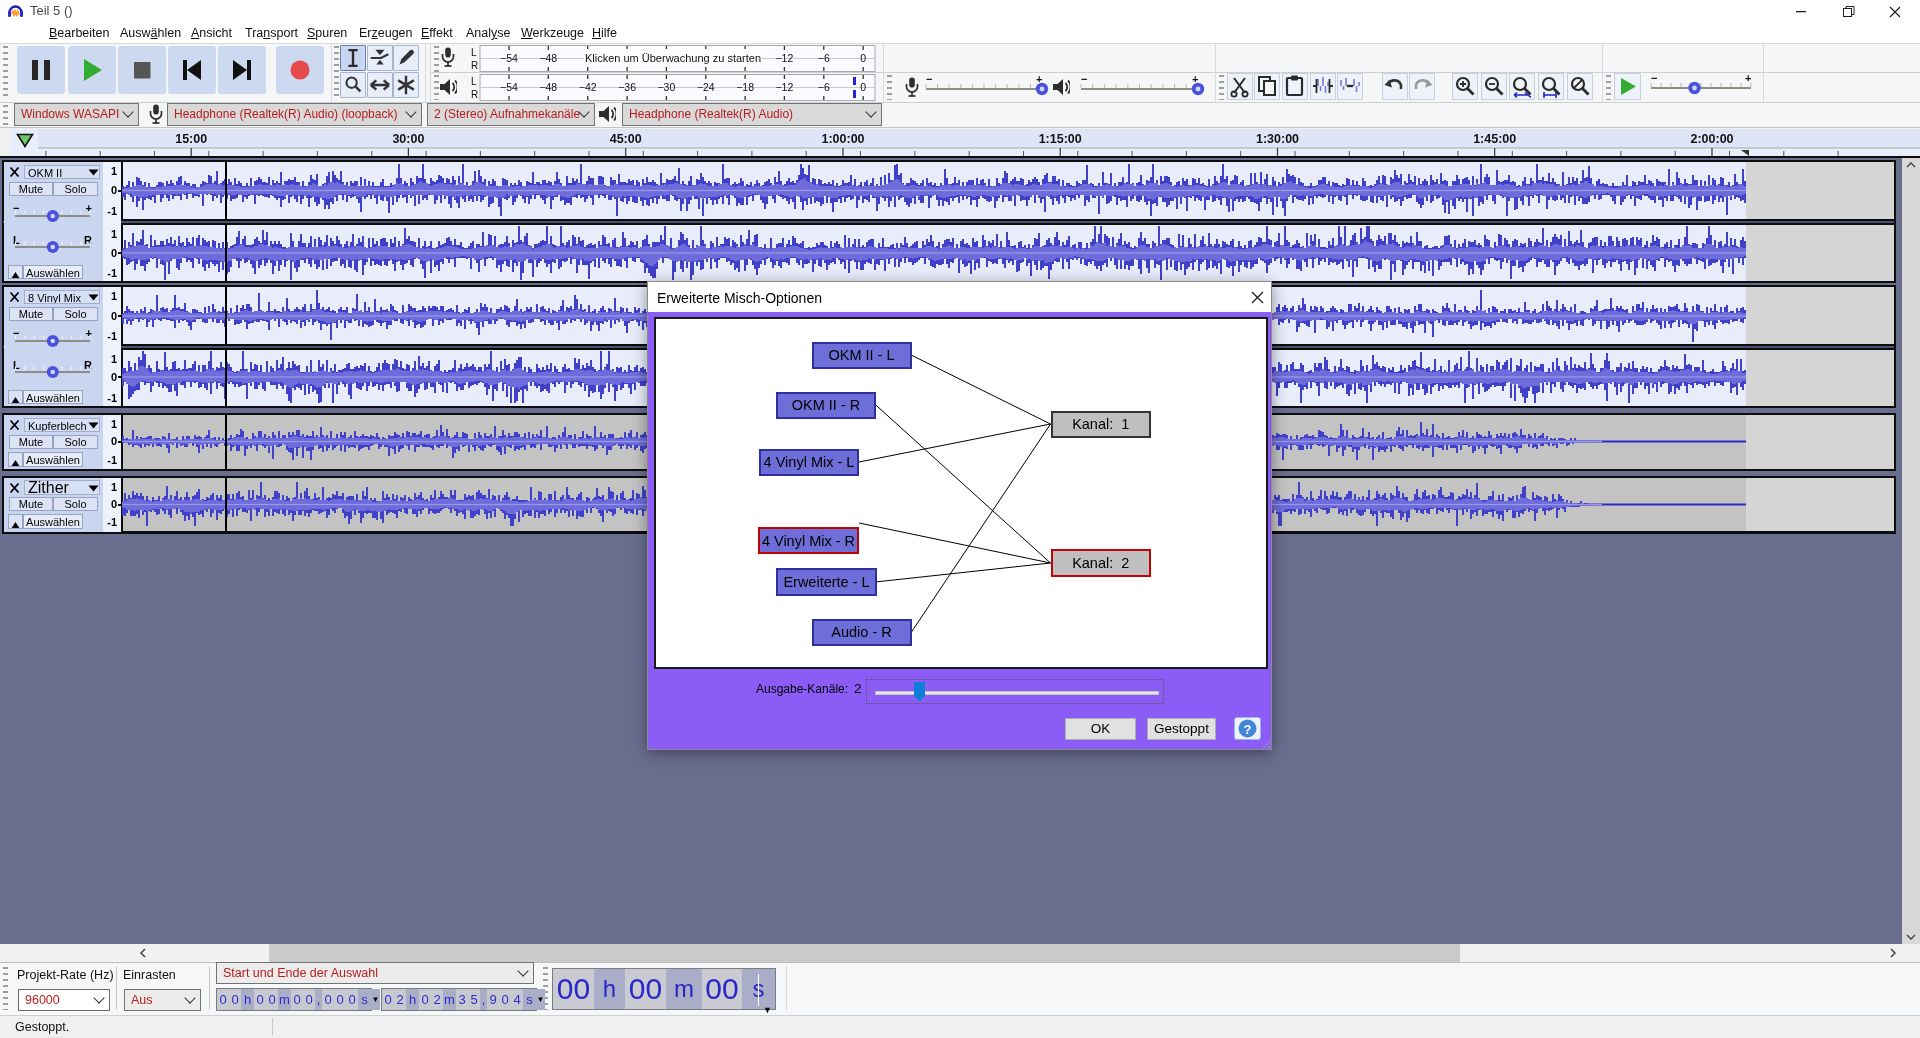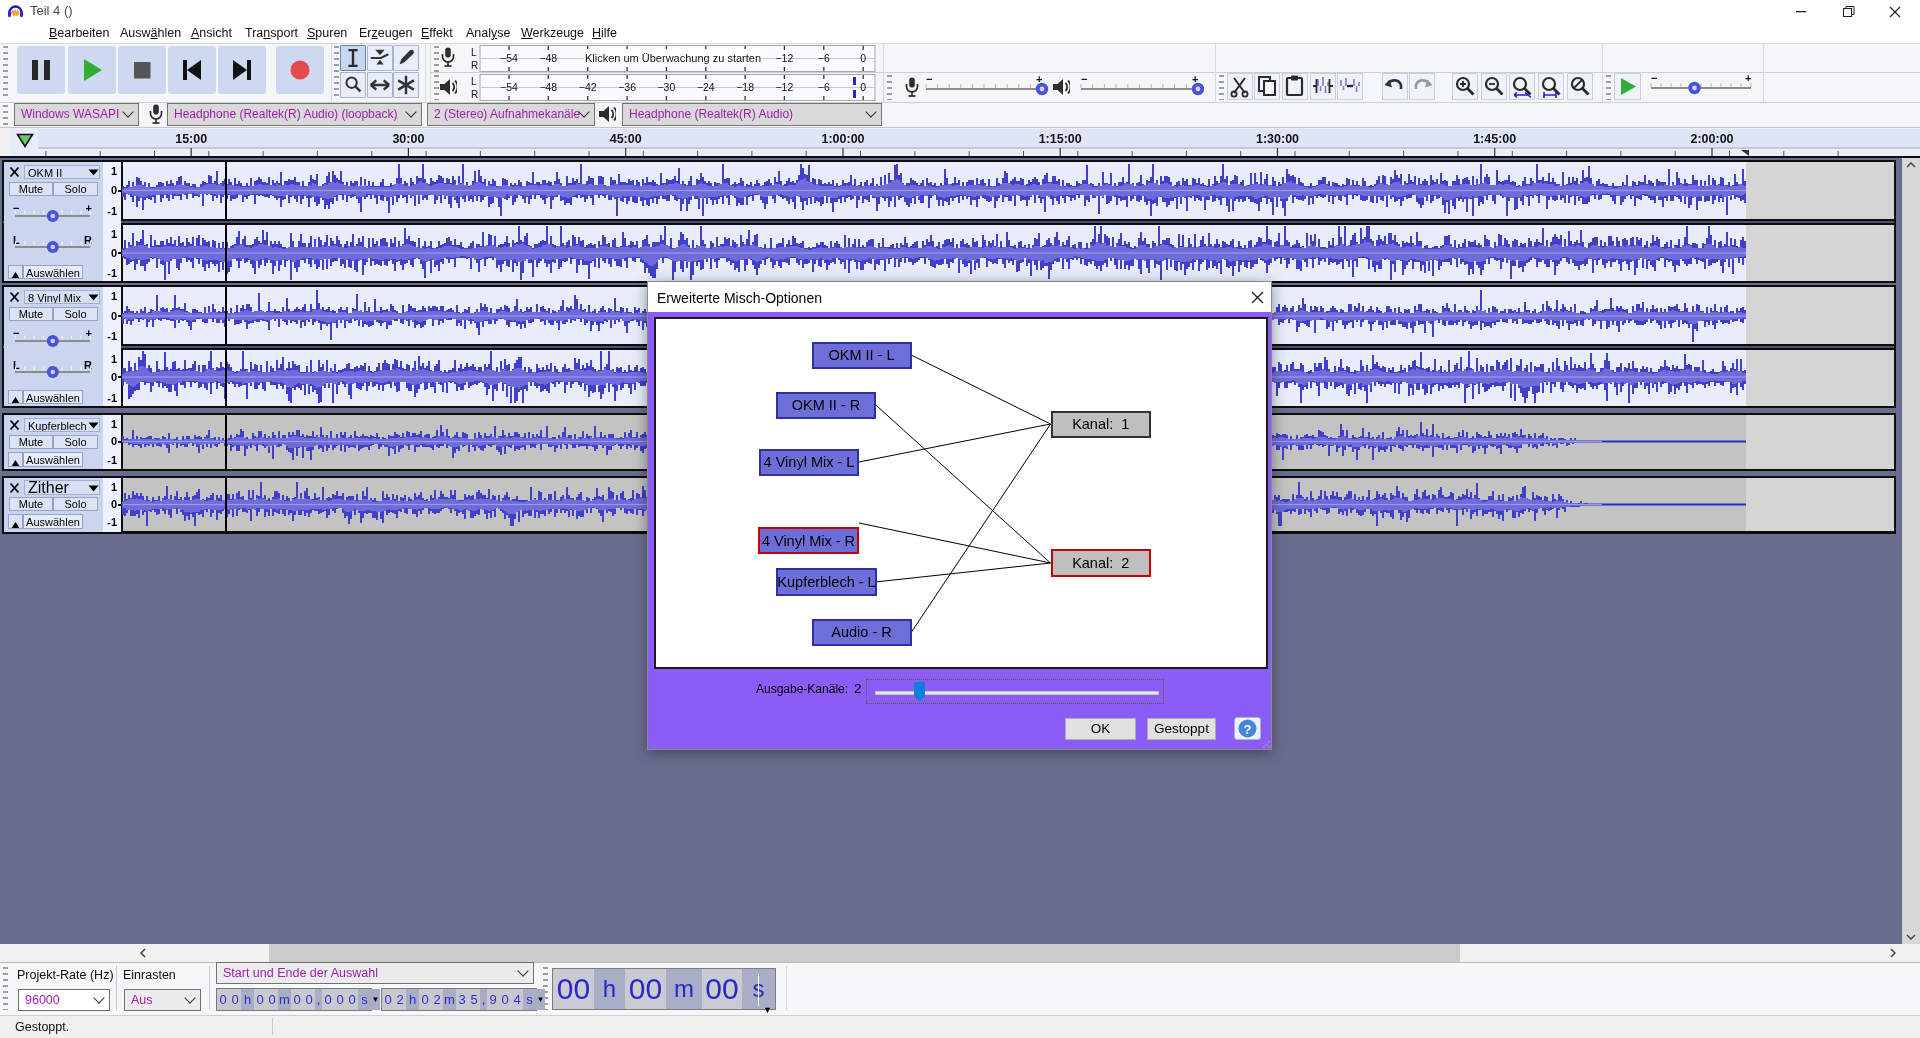--- a/index.html
+++ b/index.html
@@ -1,36 +1,36 @@
 <!DOCTYPE html>
 <html><head><meta charset="utf-8"><style>
 *{margin:0;padding:0;box-sizing:border-box}
 html,body{width:1920px;height:1038px;overflow:hidden}
 body{position:relative;font-family:"Liberation Sans",sans-serif;background:#f0f0f0;-webkit-font-smoothing:antialiased}
 .ab{position:absolute}
 .grip{width:5px;background:repeating-linear-gradient(to bottom,#9e9e9e 0 2px,transparent 2px 6px)}
 .tbtn{background:#ccd9f1;border-radius:3px}
 .toolbtn{background:#e7edf9;border:1px solid #aab3cc;border-radius:1px}
-.combo{background:#d9d9d9;border:1px solid #737373;font-size:12px;color:#a21caf;line-height:21px;padding-left:6px;white-space:nowrap;overflow:hidden}
+.combo{background:#d9d9d9;border:1px solid #737373;font-size:12px;color:#b91c1c;line-height:21px;padding-left:6px;white-space:nowrap;overflow:hidden}
 .combo .chev{position:absolute;right:6px;top:4px;width:8px;height:8px;border-right:1.5px solid #333;border-bottom:1.5px solid #333;transform:rotate(45deg)}
 .menu{position:absolute;top:0;font-size:12.5px;color:#111;line-height:20px}
 .ctlbtn{background:#dbe3f5;border:1px solid #98a3c4;font-size:11px;color:#000;text-align:center;overflow:hidden}
 .vrlab{position:absolute;font-size:11px;font-weight:700;color:#000;width:14px;text-align:right}
 .dlgbox{position:absolute;white-space:nowrap;font-size:14.5px;color:#000;display:flex;align-items:center;justify-content:center;border:2px solid #2f2f9e;background:#6e6ed8}
 .cell{display:inline-block;height:100%;text-align:center;vertical-align:top}
 </style></head><body>
 
 <div class="ab" style="left:0;top:0;width:1920px;height:23px;background:#fff"></div>
 <svg class="ab" style="left:7px;top:3px" width="17" height="17" viewBox="0 0 17 17">
 <path d="M2.5 9.5 a6 6 0 0 1 12 0" fill="none" stroke="#1b1bb3" stroke-width="2.4"></path>
 <rect x="1" y="8" width="3" height="6" rx="1.2" fill="#2a2ad0"></rect>
 <rect x="13" y="8" width="3" height="6" rx="1.2" fill="#2a2ad0"></rect>
 <path d="M4.5 11 l1.2-3 1.2 5 1.3-6 1.3 6 1.2-5 1.3 4" fill="none" stroke="#ff9d2e" stroke-width="1.5"></path>
 </svg>
-<div class="ab" style="left:30px;top:3px;font-size:13px;color:#4a4a4a">Teil 4 ()</div>
+<div class="ab" style="left:30px;top:3px;font-size:13px;color:#4a4a4a">Teil 5 ()</div>
 <svg class="ab" style="left:1796px;top:8px" width="11" height="7" viewBox="0 0 11 7">
     <rect y="3" width="10" height="1.3" fill="#222"></rect>
   </svg>
 <svg class="ab" style="left:1843px;top:6px" width="12" height="11" viewBox="0 0 12 11">
 <rect x="0.5" y="2.5" width="8" height="8" fill="none" stroke="#222"></rect>
     <path d="M3 2.5 V0.5 H11 V8.5 H9" fill="none" stroke="#222"></path>
   </svg>
 <svg class="ab" style="left:1889px;top:6px" width="12" height="12" viewBox="0 0 12 12">
     <path d="M1 1 L11 11 M11 1 L1 11" stroke="#222" stroke-width="1.2"></path>
   </svg>
@@ -638,21 +638,21 @@
       <line x1="228.0" y1="123.2" x2="402.5" y2="281.0" stroke="#000" stroke-width="1"></line>
       <line x1="211.0" y1="180.0" x2="402.5" y2="142.0" stroke="#000" stroke-width="1"></line>
       <line x1="211.0" y1="241.0" x2="402.5" y2="281.0" stroke="#000" stroke-width="1"></line>
       <line x1="229.0" y1="299.8" x2="402.5" y2="281.0" stroke="#000" stroke-width="1"></line>
       <line x1="263.5" y1="350.0" x2="402.5" y2="142.0" stroke="#000" stroke-width="1"></line>
     </svg>
 <div class="dlgbox" style="left:163.5px;top:60px;width:100px;height:26.5px;">OKM II - L</div>
 <div class="dlgbox" style="left:128px;top:110px;width:100px;height:26.5px;">OKM II - R</div>
 <div class="dlgbox" style="left:111px;top:166.5px;width:100px;height:27px;">4 Vinyl Mix - L</div>
 <div class="dlgbox" style="left:110px;top:245px;width:101px;height:27px;border:2px solid #c00406;">4 Vinyl Mix - R</div>
-<div class="dlgbox" style="left:128px;top:286px;width:101px;height:27.5px;">Kupferblech - L</div>
+<div class="dlgbox" style="left:128px;top:286px;width:101px;height:27.5px;">Erweiterte - L</div>
 <div class="dlgbox" style="left:163.5px;top:336.5px;width:100px;height:27px;">Audio - R</div>
 <div class="dlgbox" style="left:402.5px;top:128.5px;width:100.5px;height:27px;background:#bfbfbf;border:2px solid #333;">Kanal:&nbsp; 1</div>
 <div class="dlgbox" style="left:402.5px;top:267px;width:100.5px;height:28px;background:#bfbfbf;border:2px solid #c00406;">Kanal:&nbsp; 2</div>
 <div class="ab" style="left:108px;top:400px;font-size:12px;color:#000;white-space:nowrap">Ausgabe-Kanäle:</div>
 <div class="ab" style="left:206px;top:399px;font-size:13.5px;color:#000">2</div>
 <div class="ab" style="left:218px;top:396.5px;width:298px;height:25px;border:1px dotted #555"></div>
 <div class="ab" style="left:227px;top:409px;width:284px;height:4px;background:#e8e8e8;border:1px solid #c2c2c2"></div>
 <div class="ab" style="left:266px;top:399.5px;width:11px;height:20px;background:#0f7edb;clip-path:polygon(0 0,100% 0,100% 72%,50% 100%,0 72%)"></div>
 <div class="ab" style="left:417px;top:436px;width:71px;height:22px;background:#e1e1e1;border:1px solid #adadad;font-size:13.5px;text-align:center;line-height:20px;color:#000">OK</div>
 <div class="ab" style="left:499px;top:436px;width:69px;height:22px;background:#e1e1e1;border:1px solid #adadad;font-size:13.5px;text-align:center;line-height:20px;color:#000">Gestoppt</div>

